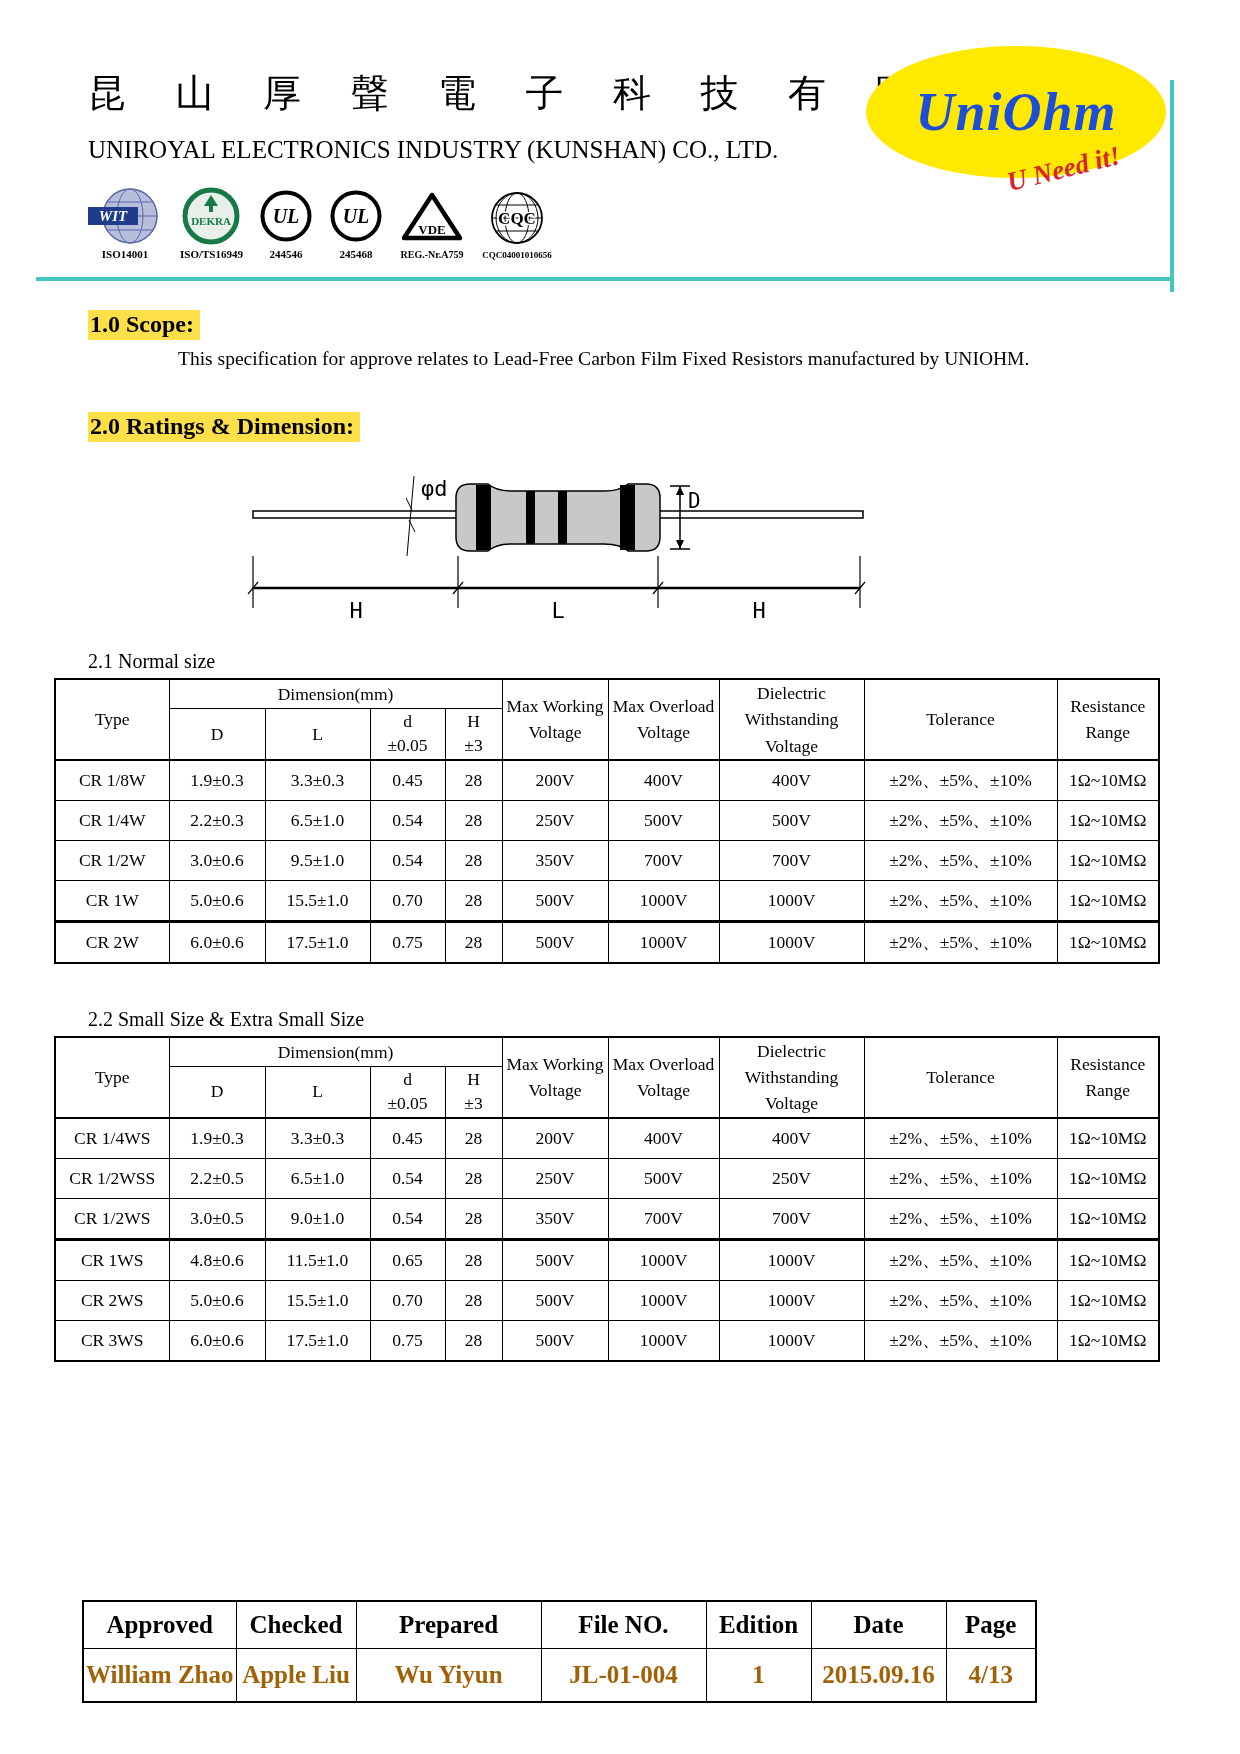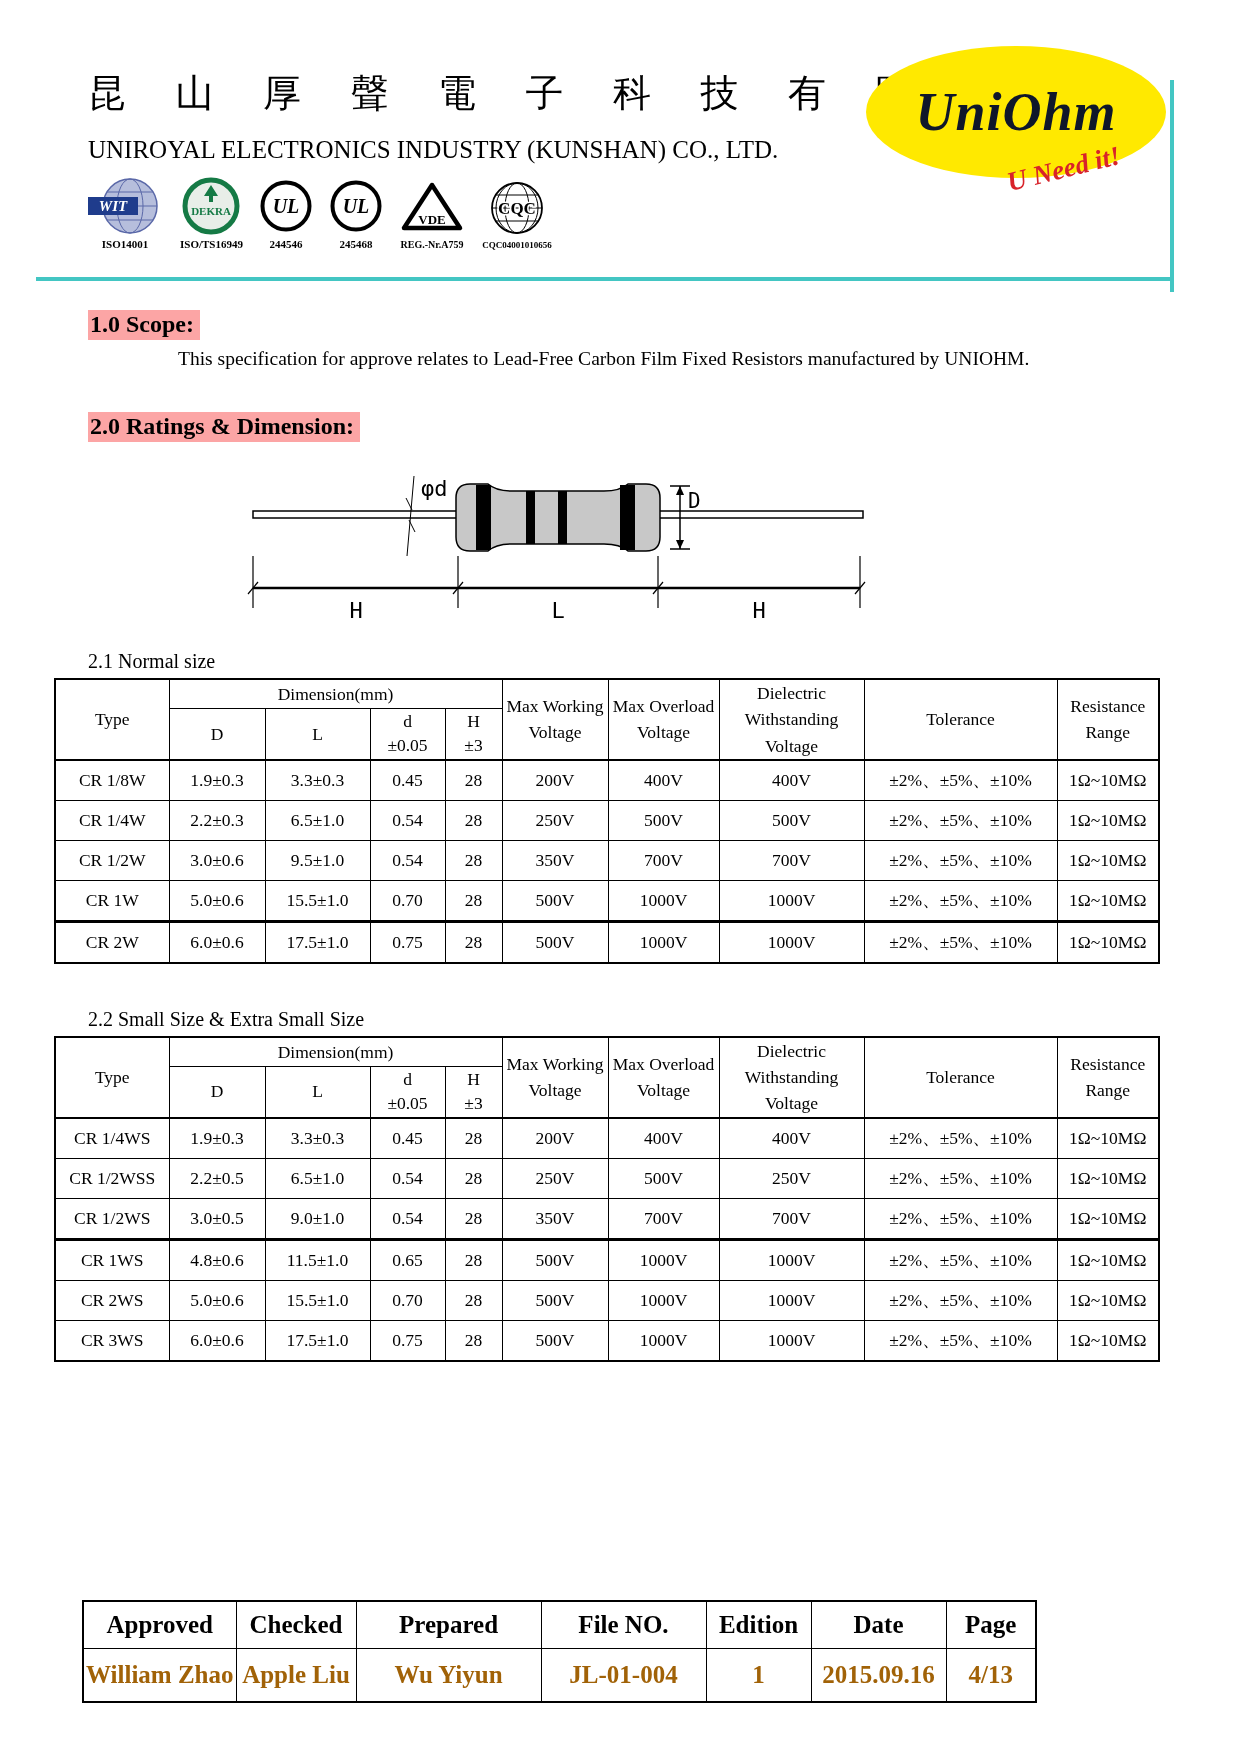--- a/index.html
+++ b/index.html
@@ -5,34 +5,34 @@
   html,body{margin:0;padding:0;background:#888;}
   .page{position:relative;width:1240px;height:1754px;margin:0 auto;background:#fff;
         font-family:"Liberation Serif",serif;color:#000;overflow:hidden;}
 
   
   .header{position:relative;height:292px;}
   .company-cn{position:absolute;left:88px;top:68px;font-size:38px;letter-spacing:20px;white-space:nowrap;}
   .company-en{position:absolute;left:88px;top:136px;font-size:25px;white-space:nowrap;}
   .logo-ellipse{position:absolute;left:866px;top:46px;width:300px;height:132px;border-radius:50%;
                 background:#FFE900;display:flex;align-items:center;justify-content:center;}
-  .logo-text{font-size:54px;font-weight:bold;font-style:italic;color:#0f172a;letter-spacing:1px;}
+  .logo-text{font-size:54px;font-weight:bold;font-style:italic;color:#1d4ed8;letter-spacing:1px;}
   .logo-slogan{position:absolute;left:1004px;top:168px;font-size:27px;font-weight:bold;font-style:italic;
                color:#D8232A;transform:rotate(-14deg);transform-origin:left top;white-space:nowrap;}
   .rule-h{position:absolute;left:36px;top:277px;width:1136px;height:4px;background:#43C6C3;}
   .rule-v{position:absolute;left:1170px;top:80px;width:4px;height:212px;background:#43C6C3;}
-  .certs{position:absolute;left:86px;top:176px;display:flex;align-items:flex-end;}
+  .certs{position:absolute;left:86px;top:186px;display:flex;align-items:flex-end;}
   .cert{display:flex;flex-direction:column;align-items:center;margin-right:16px;}
   .cert .icon{height:60px;display:flex;align-items:center;justify-content:center;}
   .cert .lbl{margin-top:2px;font-size:11px;font-weight:bold;white-space:nowrap;}
   .cert:nth-child(5) .lbl{font-size:10px;}
   .cert:nth-child(6) .lbl{font-size:9px;}
 
   
-  .h-sec{display:inline-block;margin:18px 0 0 88px;padding:1px 6px 2px 2px;background:#fca5a5;
+  .h-sec{display:inline-block;margin:18px 0 0 88px;padding:1px 6px 2px 2px;background:#fde047;
          font-size:24px;font-weight:bold;}
   .h-sec2{margin-top:34px;}
   .scope-p{margin:0 0 0 88px;width:990px;font-size:19.5px;line-height:1.95;text-indent:90px;}
 
   
   .diagram{margin:14px 0 0 238px;}
 
   
   .tbl-caption{margin:18px 0 5px 88px;font-size:20px;}
   .tbl-caption.second{margin-top:44px;}

